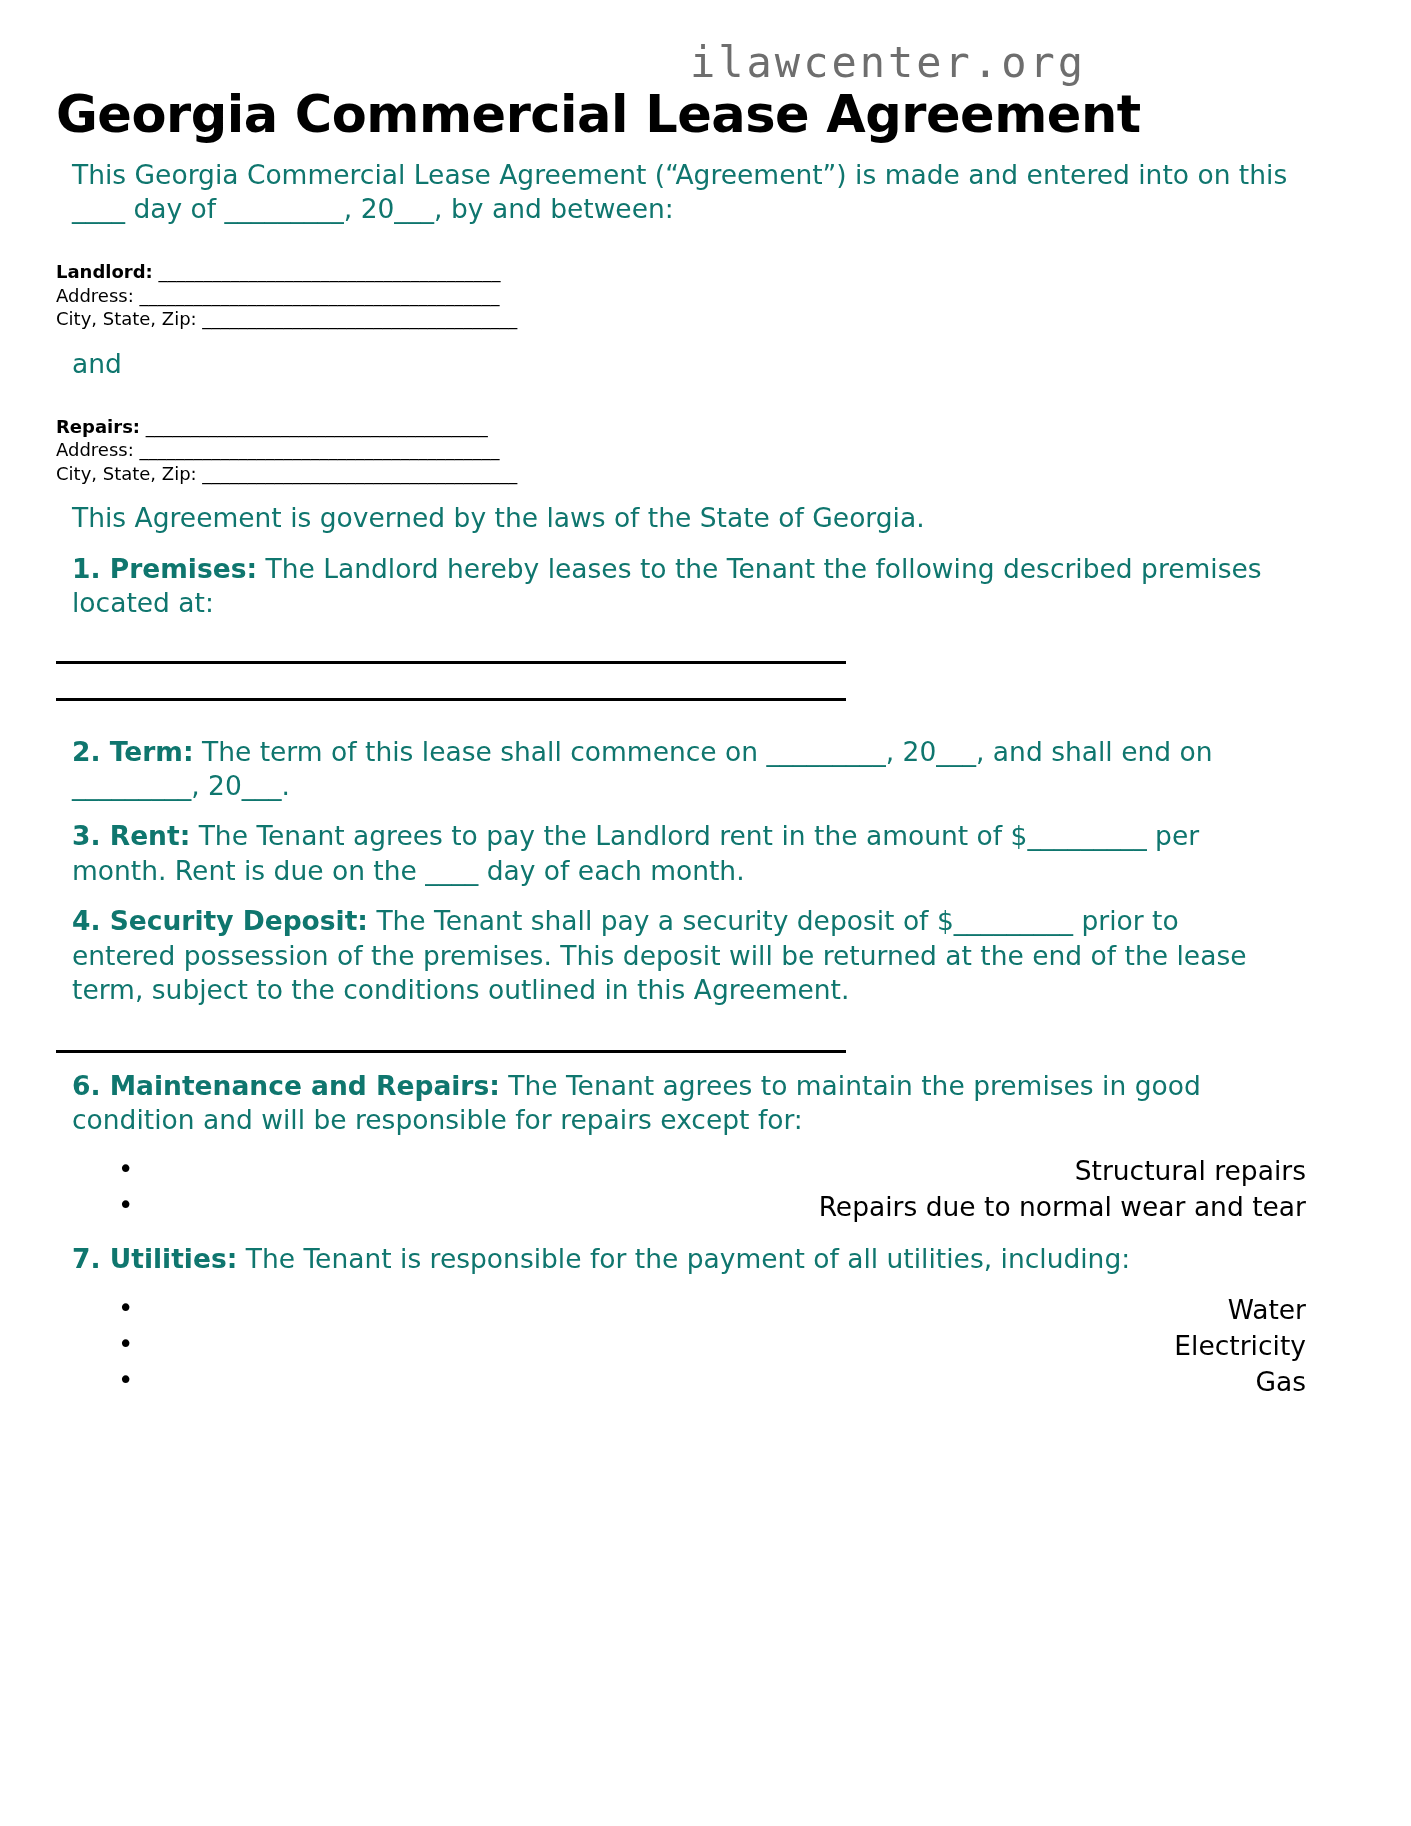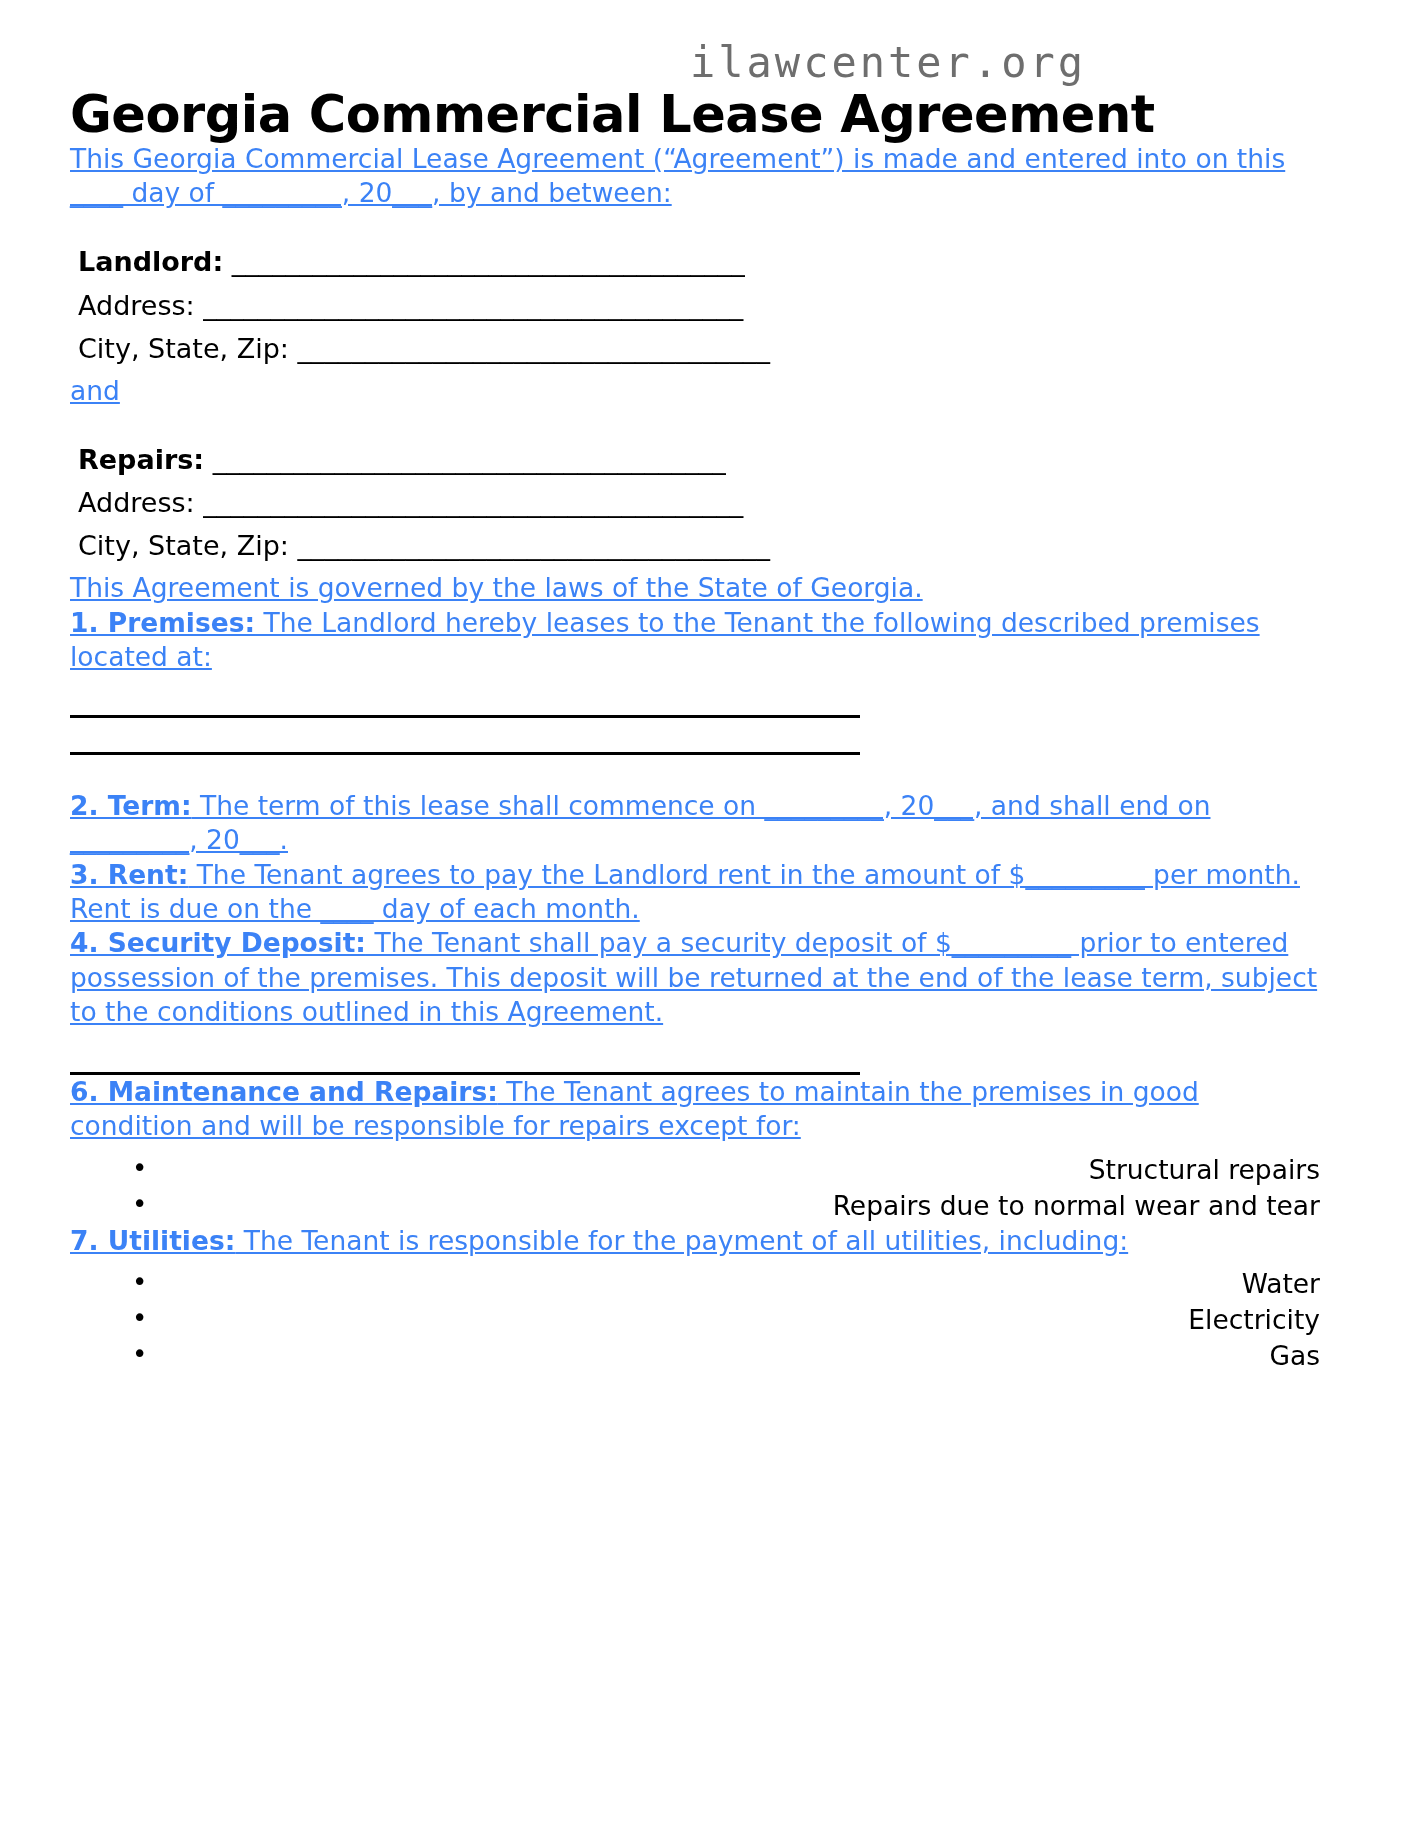--- a/index.html
+++ b/index.html
@@ -27,58 +27,57 @@
     top: 38px;
     right: 42px;
     font-family: "DejaVu Sans Mono", monospace;
     font-size: 42px;
     letter-spacing: 3px;
     color: #6e6e6e;
     white-space: nowrap;
   }
   .content {
     position: absolute;
-    left: 70px;
+    left: 56px;
     top: 0;
     width: 1250px;
   }
   h1.doc-title {
     font-family: "DejaVu Sans", sans-serif;
     font-weight: bold;
     font-size: 51px;
     line-height: 1.05;
     margin: 0;
     padding-top: 88px;
     letter-spacing: -0.5px;
     color: #000;
   }
   p.body-text {
     font-size: 26.5px;
     line-height: 1.30;
-    margin: 0;
-    color: #3b82f6;
-    text-decoration: underline;
+    margin: 16px;
+    color: #0f766e;
   }
   .blk {
     margin-top: 34px;
   }
   .blk-sm {
     margin-top: 27px;
   }
   b, .b {
     font-weight: bold;
   }
   
   .ul {
     letter-spacing: 0px;
   }
   .party-block p {
-    font-size: 27px;
+    font-size: 18px;
     line-height: 1.30;
-    margin: 8px;
+    margin: 0;
   }
   ul.bullets {
     margin: 8px 0 0 0;
     padding-left: 62px;
     list-style: none;
     text-align: right;
   }
   ul.bullets li {
     font-size: 26.5px;
     line-height: 1.36;

